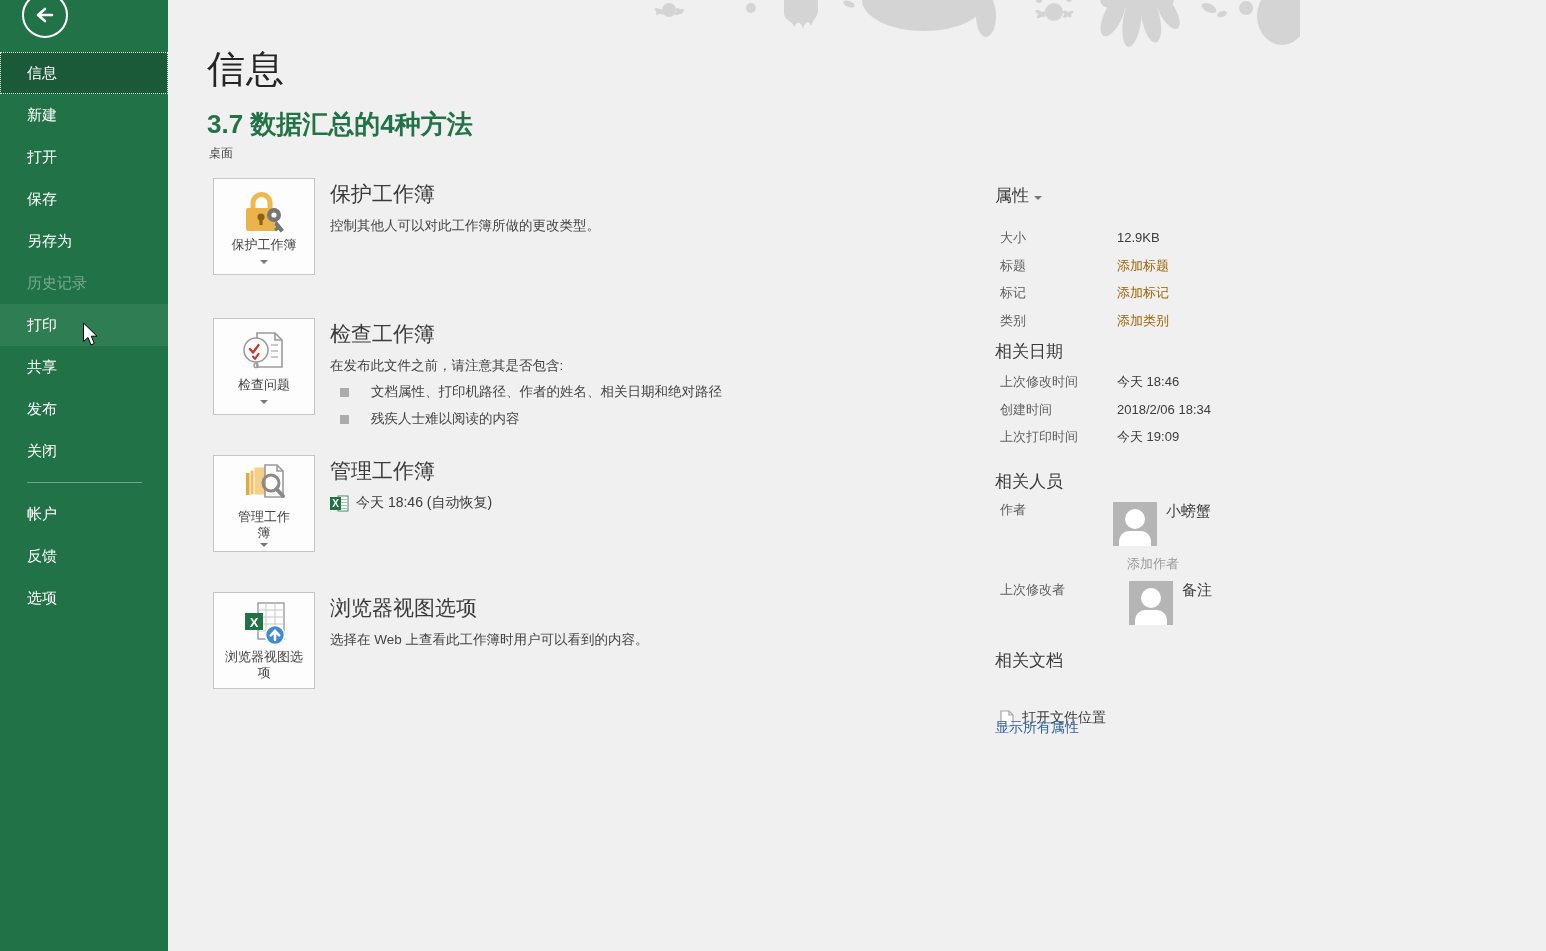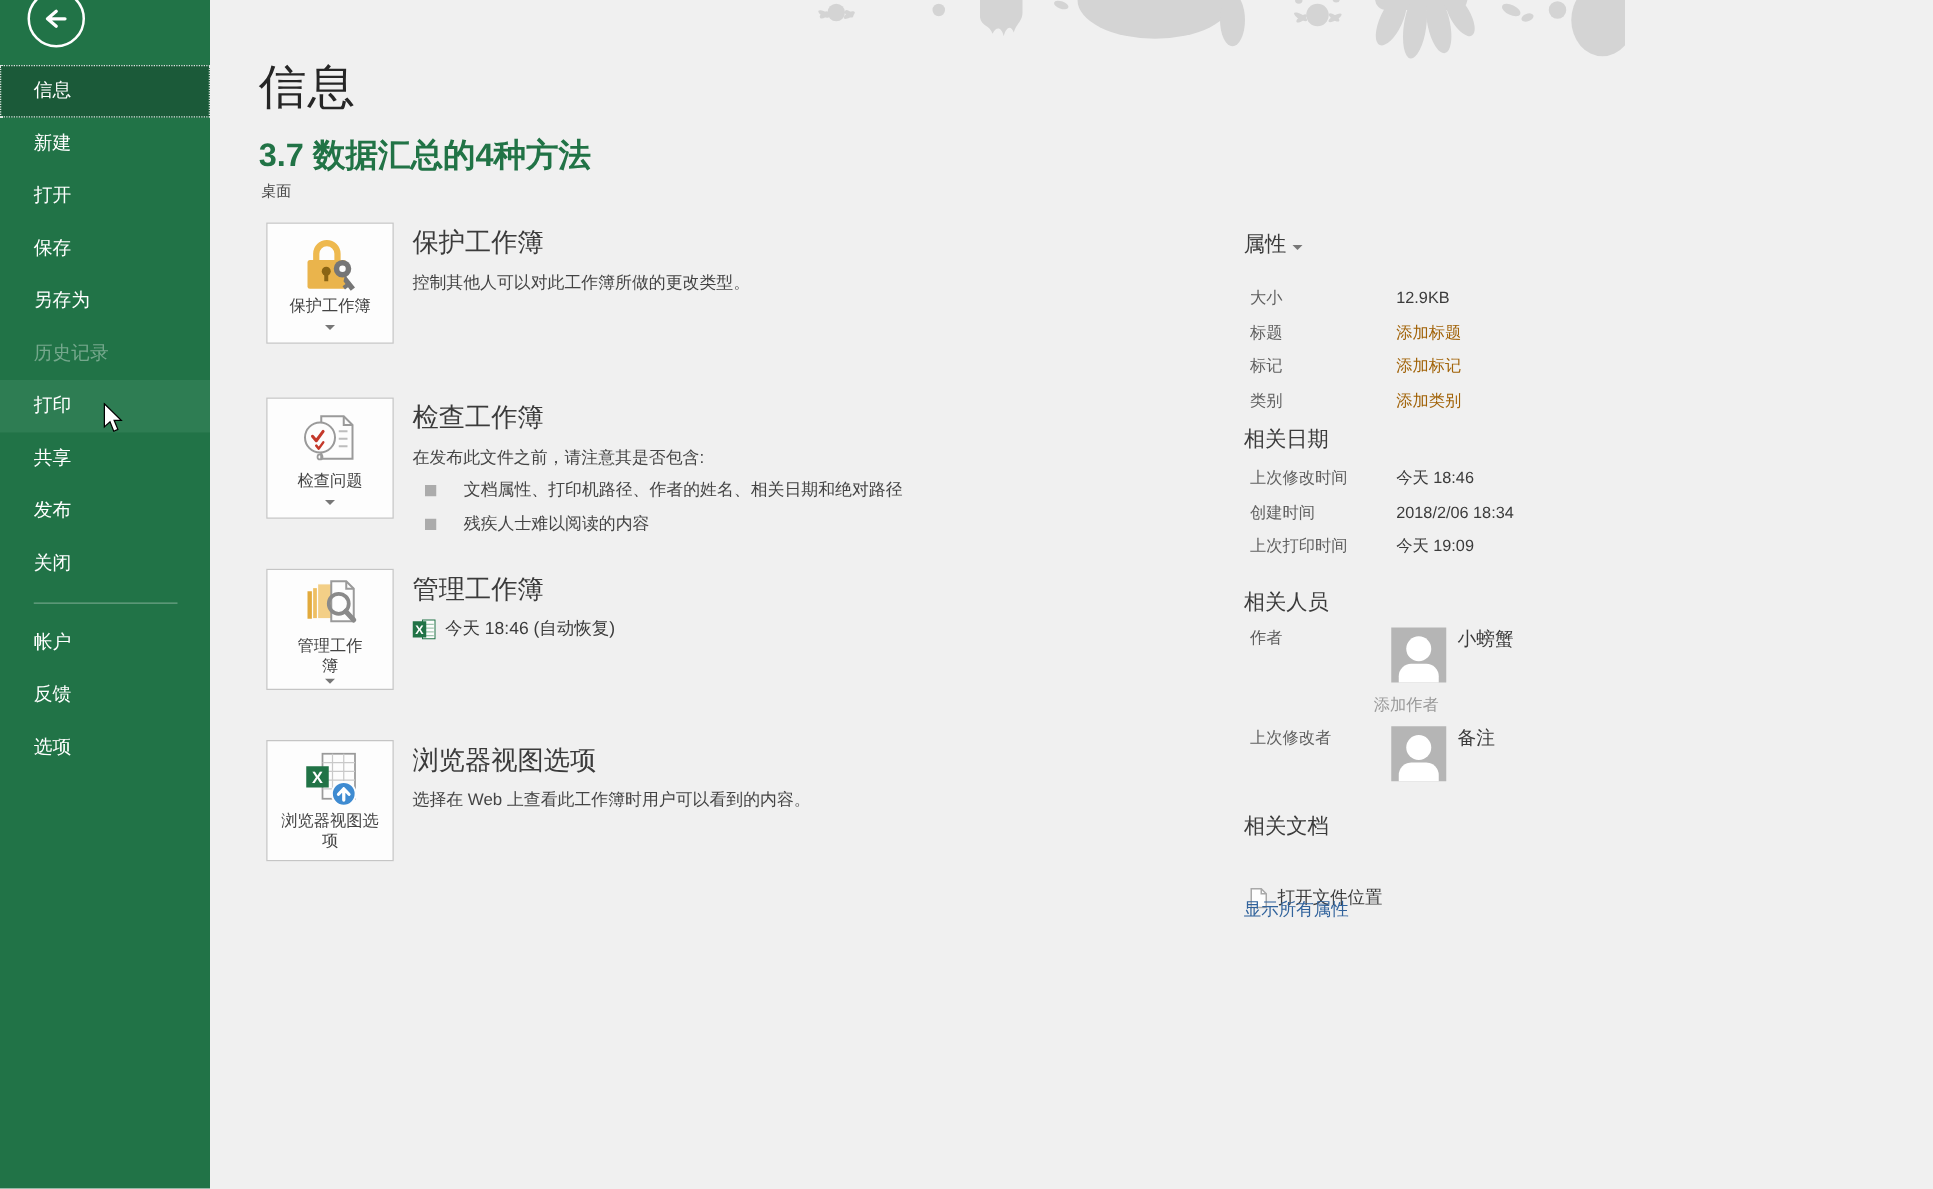--- a/index.html
+++ b/index.html
@@ -279,23 +279,23 @@
 
     <div class="abs rp-title" style="top:470px;left:0;">相关人员</div>
 
     <div class="abs person-row" style="top:502px;left:5px;width:330px;font-family:Liberation Mono, monospace;">
       <div class="rp-label" style="font-size:13px;line-height:18px;">作者</div>
       <div class="person">
         <div class="avatar"></div>
         <span class="person-name">小螃蟹</span>
       </div>
     </div>
-    <div class="abs add-author" style="top:555px;left:104px;">添加作者</div>
-
-    <div class="abs person-row" style="top:581px;left:5px;width:330px;">
+    <div class="abs add-author" style="top:555px;left:132px;">添加作者</div>
+
+    <div class="abs person-row" style="top:581px;left:5px;width:330px;gap:16px;">
       <div class="rp-label" style="font-size:13px;line-height:18px;">上次修改者</div>
       <div class="person">
         <div class="avatar"></div>
         <span class="person-name">备注</span>
       </div>
     </div>
 
     <div class="abs rp-title" style="top:649px;left:0;">相关文档</div>
     <div class="abs doc-row" style="top:682px;left:5px;">
       <svg width="14" height="17" viewBox="0 0 14 17">

